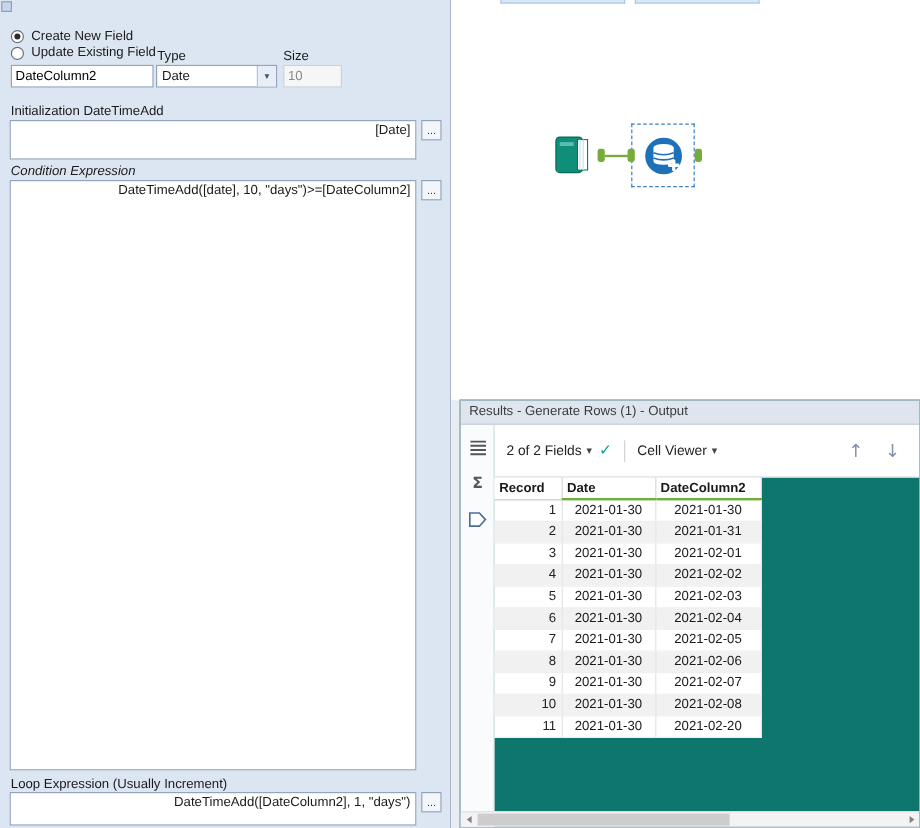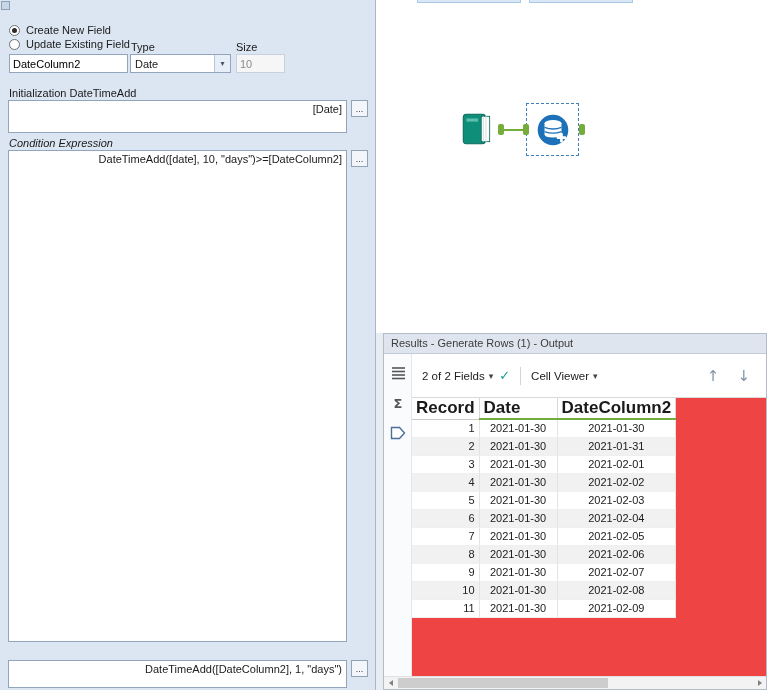--- a/index.html
+++ b/index.html
@@ -52,21 +52,21 @@
   .anchor { position: absolute; width: 6px; height: 11px; background: #76ad3a; border-radius: 2px; }
   #connection { position: absolute; left: 128px; top: 129px; width: 22px; height: 2px; background: #76ad3a; }
   #tool-genrows {
     position: absolute; left: 150px; top: 103px; width: 53px; height: 53px;
     border: 1px dashed #3f7fbf; background: #fff; display: flex; align-items: center; justify-content: center;
   }
 
   
   #results {
     position: absolute; left: 383px; top: 333px; width: 384px; height: 357px;
-    background: #ef4444; border: 1px solid #b4bcc9;
+    background: #0f766e; border: 1px solid #b4bcc9;
   }
   .res-header {
     height: 20px; background: #dfe5ef; border-bottom: 1px solid #c2cad6;
     line-height: 19px; padding-left: 7px; color: #3b3b3b;
   }
   .res-body { position: absolute; left: 0; top: 20px; right: 0; bottom: 0; }
   .strip { position: absolute; left: 0; top: 0; width: 28px; height: 100%; background: #fafbfc; border-right: 1px solid #e4e6ea; }
   .strip .sicon { position: absolute; left: 5px; width: 18px; height: 18px; display: flex; align-items: center; justify-content: center; }
   .toolbar {
     position: absolute; left: 28px; right: 0; top: 0; height: 44px; background: #fff;
@@ -76,21 +76,21 @@
   .caret { font-size: 9px; color: #444; }
   .check { color: #13a18d; font-weight: bold; font-size: 13px; }
   .tsep { width: 1px; height: 18px; background: #d4d4d4; margin: 0 4px; }
   .navarrow { font-size: 15px; color: #8193a8; padding: 0 6px; }
   .dd-group { display: flex; align-items: center; gap: 4px; cursor: default; }
 
   .grid { position: absolute; left: 28px; top: 44px; }
   table.results { border-collapse: collapse; table-layout: fixed; background: #fff; }
   table.results th {
     height: 18px; font-weight: bold; text-align: left; padding: 0 4px;
-    border-right: 1px solid #d7d7d7; border-bottom: 1px solid #c9c9c9; background: #fff; font-size: 17px;
+    border-right: 1px solid #d7d7d7; border-bottom: 1px solid #c9c9c9; background: #fff; font-size: 11px;
   }
   table.results th.green { border-bottom: 2px solid #6fae3e; }
   table.results td {
     height: 18px; padding: 0 4px; border-right: 1px solid #e3e3e3; border-bottom: 1px solid #efefef;
     font-size: 11px; white-space: nowrap; overflow: hidden; text-align: center;
   }
   table.results td.col-record { text-align: right; color: #222; }
   table.results tr.alt td { background: #f1f1f1; }
 
   .hscroll {
@@ -132,20 +132,21 @@
   <input class="txt" style="left: 236px; top: 54px; width: 49px;" disabled="" value="10">
 
   <span class="lbl" style="left:9px; top:87px;">Initialization DateTimeAdd</span>
   <textarea class="expr" style="left: 8px; top: 100px; width: 339px; height: 33px;">[Date]</textarea>
   <button class="browse" style="top:100px;">...</button>
 
   <span class="lbl" style="left:9px; top:137px;font-style:italic;">Condition Expression</span>
   <textarea class="expr" style="left: 8px; top: 150px; width: 339px; height: 492px;">DateTimeAdd([date], 10, "days")&gt;=[DateColumn2]</textarea>
   <button class="browse" style="top:150px;">...</button>
 
+  <span class="lbl" style="left:9px; top:648px;">Loop Expression (Usually Increment)</span>
   <textarea class="expr" style="left: 8px; top: 660px; width: 339px; height: 28px;">DateTimeAdd([DateColumn2], 1, "days")</textarea>
   <button class="browse" style="top:660px;">...</button>
 </div>
 
 <div id="vline"></div>
 <div id="splitter-lower"></div>
 
 <div id="canvas">
   <div class="tabstub" style="left:41px;"></div>
   <div class="tabstub" style="left:153px;"></div>
@@ -278,21 +279,21 @@
               <td class="col-datecolumn2">2021-02-07</td>
             </tr>
             <tr class="alt">
               <td class="col-record">10</td>
               <td class="col-date">2021-01-30</td>
               <td class="col-datecolumn2">2021-02-08</td>
             </tr>
             <tr>
               <td class="col-record">11</td>
               <td class="col-date">2021-01-30</td>
-              <td class="col-datecolumn2">2021-02-09</td>
+              <td class="col-datecolumn2">2021-02-20</td>
             </tr>
           </tbody>
       </table>
     </div>
 
     <div class="hscroll">
       <span class="sb-btn sb-left">
           <span class="tri-left"></span>
         </span>
       <span class="sb-thumb"></span>

